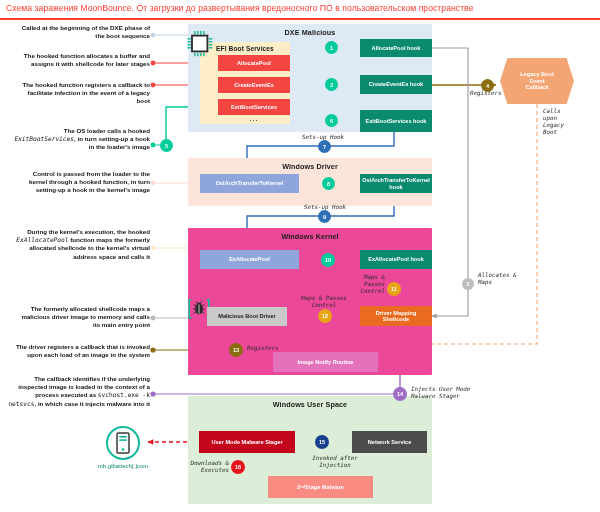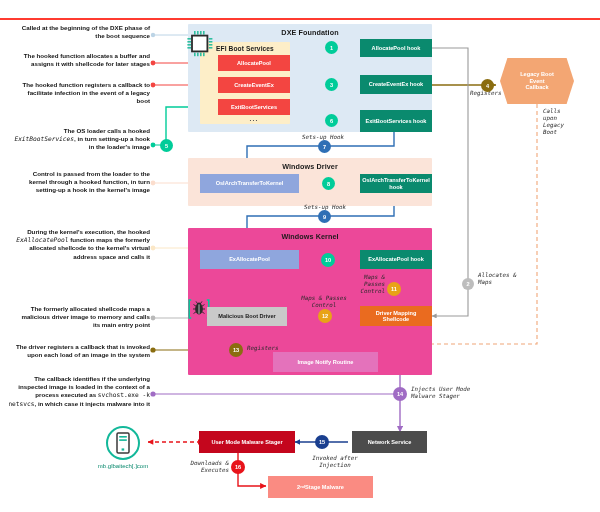--- a/index.html
+++ b/index.html
@@ -91,20 +91,21 @@
     position:absolute;text-align:center;font-size:7px;color:#555;font-weight:bold;
     letter-spacing:1px;
   }
   .sup{font-size:4px;vertical-align:super;}
 </style>
 </head>
 <body>
 
 <div id="stage">
 
+  <div class="title">Схема заражения MoonBounce. От загрузки до развертывания вредоносного ПО в пользовательском пространстве</div>
   <div class="title-rule"></div>
 
   <svg id="svg-layer" viewBox="0 0 600 512">
     <defs>
       <marker id="ah-green" markerWidth="5" markerHeight="5" refX="4.2" refY="2.2" orient="auto">
         <path d="M0,0 L4.4,2.2 L0,4.4 z" fill="#00cc99"></path>
       </marker>
       <marker id="ah-blue" markerWidth="5" markerHeight="5" refX="4.2" refY="2.2" orient="auto">
         <path d="M0,0 L4.4,2.2 L0,4.4 z" fill="#2f6fb5"></path>
       </marker>
@@ -233,30 +234,33 @@
     <g>
       <path d="M238,453 L238,486 L266,486" stroke="#e8131a" stroke-width="1.4" fill="none" marker-end="url(#ah-red)"></path>
     </g>
 
     <g>
       <path d="M148,442 L203,442" stroke="#e8131a" stroke-width="1.3" fill="none" stroke-dasharray="4 3" marker-start="url(#ah-red2e)" marker-end="url(#ah-red2s)"></path>
     </g>
   </svg>
 
   <div class="region" id="rg-dxe">
-    <div class="region-label">DXE Foundation</div>
+    <div class="region-label">DXE Malicious</div>
   </div>
   <div class="region" id="rg-efi">
     <div class="region-label">EFI Boot Services</div>
   </div>
   <div class="region" id="rg-loader">
     <div class="region-label">Windows Driver</div>
   </div>
   <div class="region" id="rg-kernel">
     <div class="region-label">Windows Kernel</div>
+  </div>
+  <div class="region" id="rg-user">
+    <div class="region-label">Windows User Space</div>
   </div>
 
   <div class="chip" style="left:186px;top:31px;">
     <svg width="28" height="26" viewBox="0 0 28 26">
       <g fill="#2fbfa0">
         <rect x="8" y="0" width="1.6" height="3.6"></rect>
           <rect x="11" y="0" width="1.6" height="3.6"></rect>
         <rect x="14" y="0" width="1.6" height="3.6"></rect>
           <rect x="17" y="0" width="1.6" height="3.6"></rect>
         <rect x="8" y="21.6" width="1.6" height="3.6"></rect>

